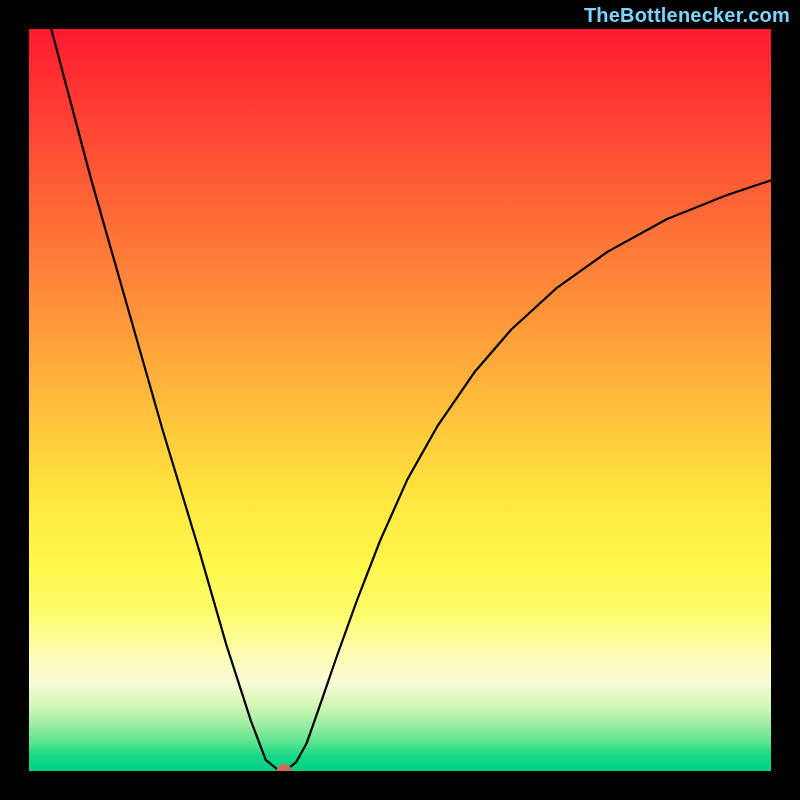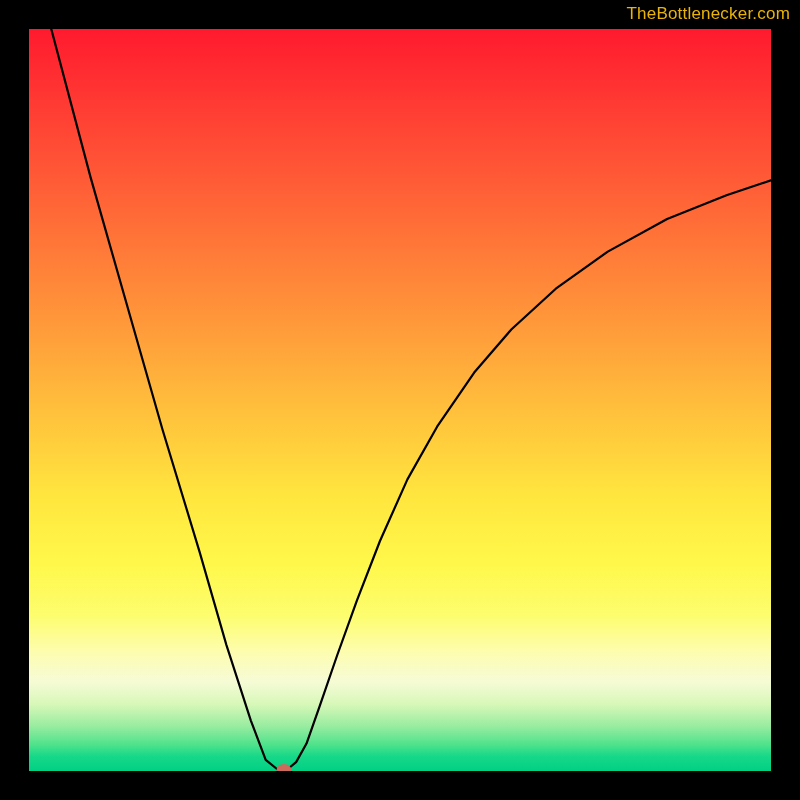--- a/index.html
+++ b/index.html
@@ -14,23 +14,23 @@
   .frame {
     position: relative;
     width: 800px;
     height: 800px;
     background: #000;
   }
   .watermark {
     position: absolute;
     top: 4px;
     right: 10px;
-    color: #eab308;
-    font-size: 17px;
-    font-weight: 400;
+    color: #7dd3fc;
+    font-size: 20px;
+    font-weight: 700;
     letter-spacing: 0.2px;
     user-select: none;
   }
   .plot-area {
     position: absolute;
     left: 29px;
     top: 29px;
     width: 742px;
     height: 742px;
     overflow: hidden;

